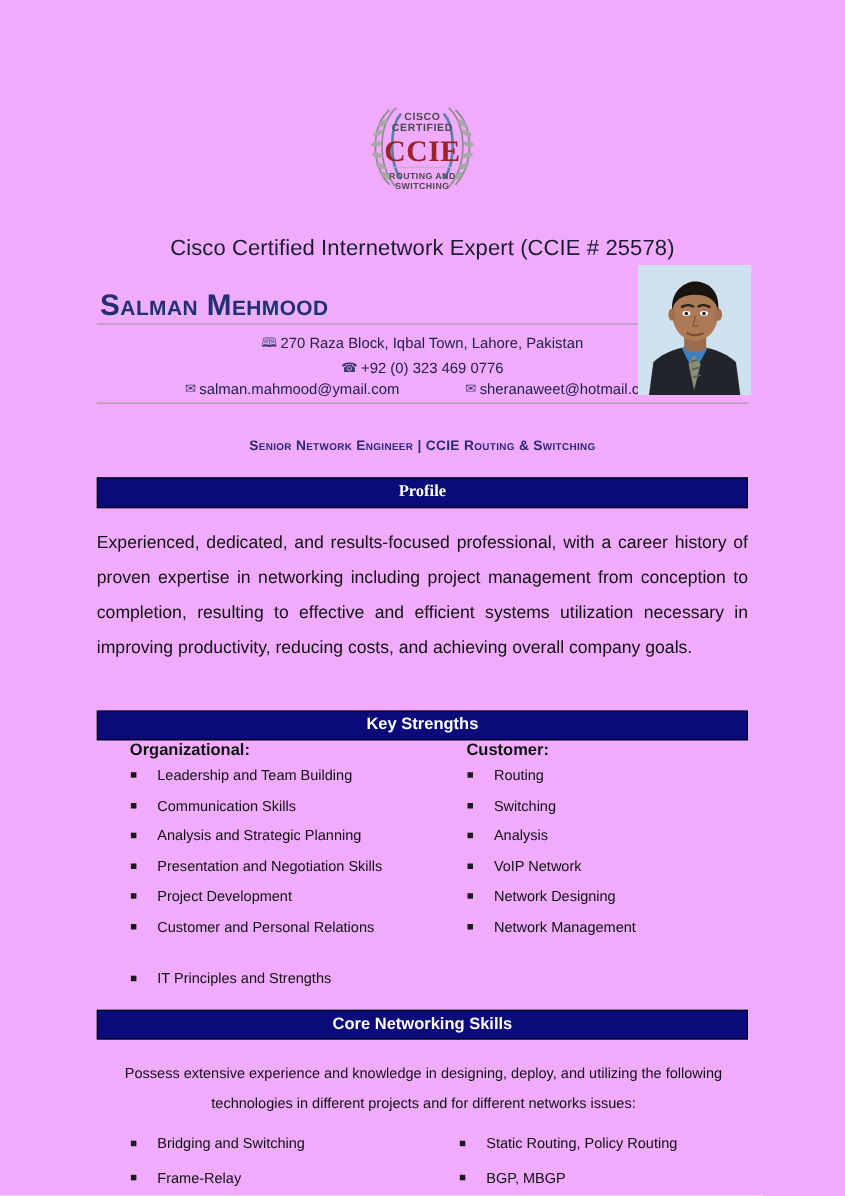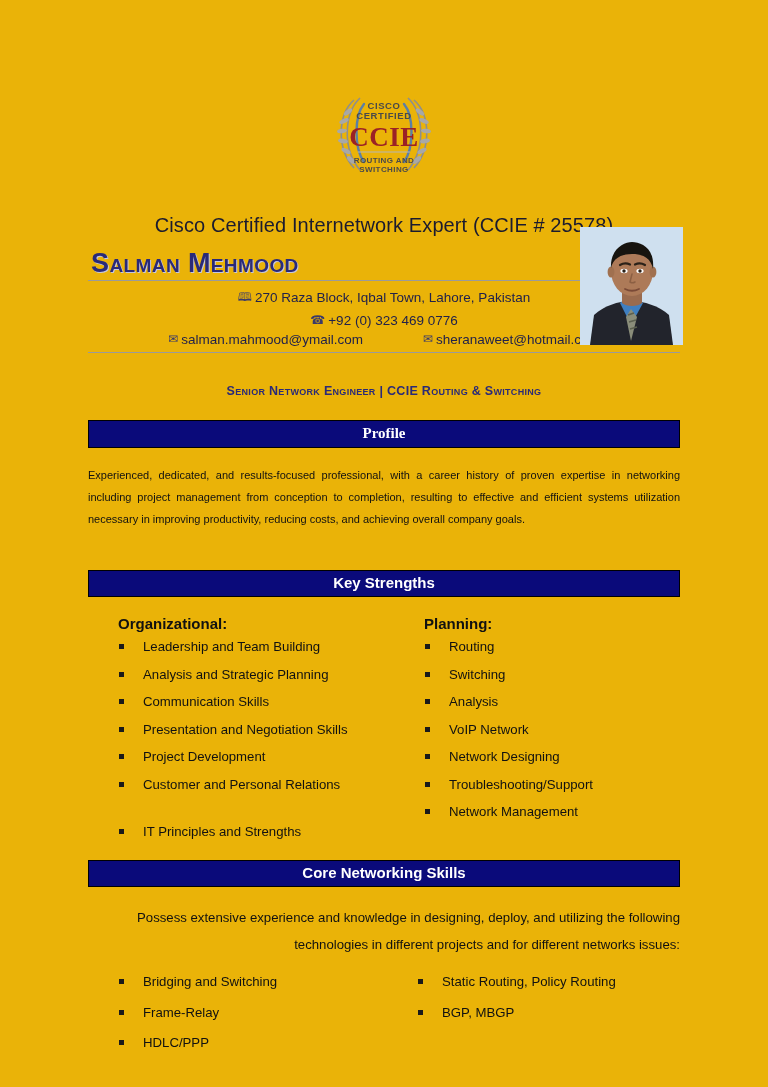--- a/index.html
+++ b/index.html
@@ -12,21 +12,21 @@
     height: 1087px;
     font-family: "Liberation Sans", sans-serif;
     color: #000000;
     position: relative;
     overflow: hidden;
   }
   .page {
     position: relative;
     width: 768px;
     height: 1087px;
-    background: #eab308;
+    background: #f0abfc;
     box-sizing: border-box;
   }
 
   
   .logo-wrap {
     width: 100%;
     text-align: center;
     padding-top: 86px;
   }
   .ccie-logo {
@@ -41,21 +41,21 @@
     text-align: center;
     font-size: 20px;
     color: #1b1b2f;
     margin-top: 28px;
     letter-spacing: .1px;
   }
 
   
   .header-block {
     position: relative;
-    margin: 12px 88px 0 88px;
+    margin: 25px 88px 0 88px;
   }
   .name {
     font-size: 27px;
     font-weight: bold;
     color: #2a2a78;
     font-variant: small-caps;
     letter-spacing: .4px;
     line-height: 1.05;
     padding-left: 3px;
     text-shadow: 1px 1px 0 #c7c7dd;
@@ -138,38 +138,37 @@
     font-family: "Liberation Sans", sans-serif;
     font-size: 15px;
   }
   .bar-profile { margin-top: 22px; }
   .bar-key     { margin-top: 40px; }
   .bar-core    { margin-top: 8px; }
 
   
   .para {
     margin: 16px 88px 0 88px;
-    font-size: 11px;
+    font-size: 16px;
     line-height: 2.0;
     text-align: justify;
     color: #111111;
   }
   .para-core {
     margin: 18px 88px 0 90px;
     font-size: 13.2px;
     line-height: 2.0;
-    text-align: right;
+    text-align: center;
     color: #111111;
   }
 
   
   .cols {
     display: flex;
     margin: 0 88px;
-    padding-top: 18px;
   }
   .col { width: 50%; box-sizing: border-box; }
   .col-right { padding-left: 10px; }
   .col-head {
     font-size: 15px;
     font-weight: bold;
     color: #111111;
     padding-left: 30px;
     padding-bottom: 7px;
   }
@@ -311,37 +310,36 @@
   <div class="section-bar serif bar-profile">Profile</div>
   <div class="para">Experienced, dedicated, and results-focused professional, with a career history of proven expertise in networking including project management from conception to completion, resulting to effective and efficient systems utilization necessary in improving productivity, reducing costs, and achieving overall company goals.</div>
 
   <div class="section-bar sans bar-key">Key Strengths</div>
 
   <div class="cols">
     <div class="col">
       <div class="col-head">Organizational:</div>
       <ul class="blist">
         <li>Leadership and Team Building</li>
+        <li>Communication Skills</li>
         <li>Analysis and Strategic Planning</li>
-        <li>Communication Skills</li>
         <li>Presentation and Negotiation Skills</li>
         <li>Project Development</li>
         <li>Customer and Personal Relations</li>
         <li class="spaced">IT Principles and Strengths</li>
       </ul>
     </div>
     <div class="col col-right">
-      <div class="col-head">Planning:</div>
+      <div class="col-head">Customer:</div>
       <ul class="blist">
         <li>Routing</li>
         <li>Switching</li>
         <li>Analysis</li>
         <li>VoIP Network</li>
         <li>Network Designing</li>
-        <li>Troubleshooting/Support</li>
         <li>Network Management</li>
       </ul>
     </div>
   </div>
 
   <div class="section-bar sans bar-core">Core Networking Skills</div>
   <div class="para-core">Possess extensive experience and knowledge in designing, deploy, and utilizing the following technologies in different projects and for different networks issues:</div>
 
   <div class="cols cols-core">
     <div class="col">

